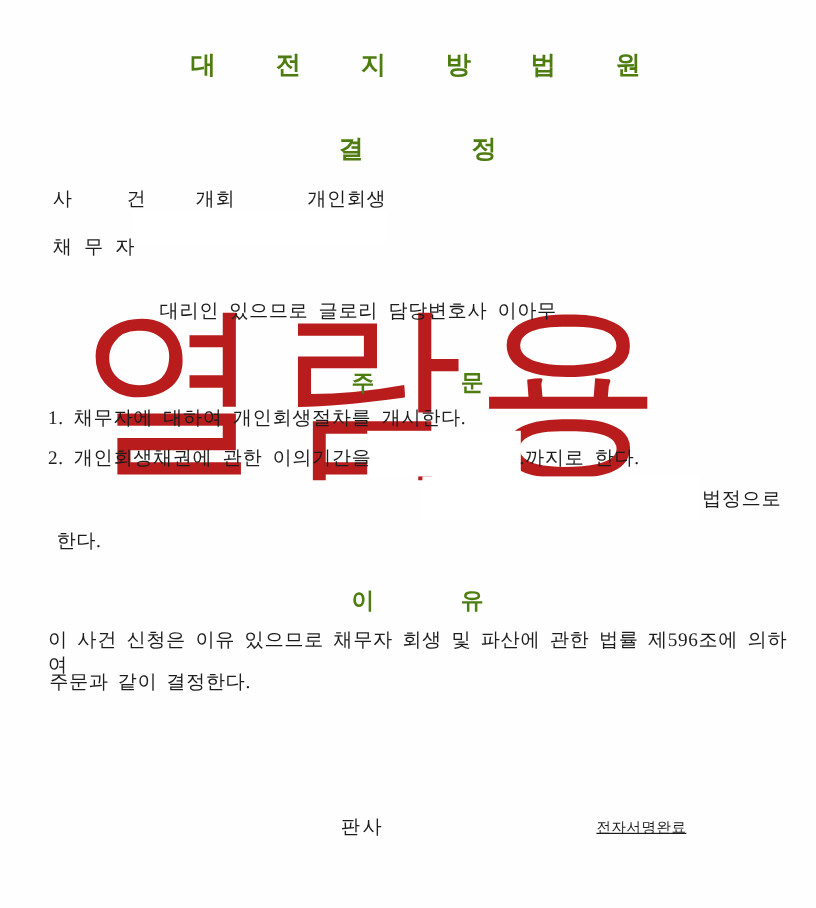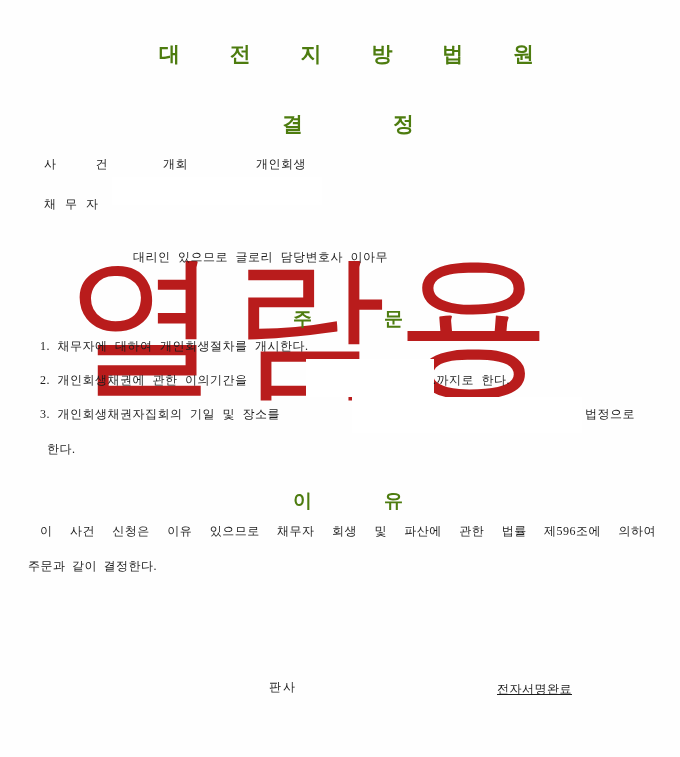--- a/index.html
+++ b/index.html
@@ -41,39 +41,39 @@
     font-size:21px;letter-spacing:3px;
   }
   .two-char{
     left:40px;width:616px;
     display:flex;justify-content:center;
     font-size:21px;
   }
   .decision-heading{top:110px;gap:90px;}
   .jumun-heading{top:306px;gap:72px;font-size:19px;}
   .iyu-heading{top:488px;gap:72px;font-size:19px;}
-  .body15{font-size:12px;word-spacing:3px;letter-spacing:0.5px;}
+  .body15{font-size:16px;word-spacing:3px;letter-spacing:0.5px;}
   .case-label{left:44px;top:156px;}
   .case-code{left:163px;top:156px;font-family:Liberation Mono, monospace;}
   .case-type{left:256px;top:156px;}
   .debtor-label{left:44px;top:196px;word-spacing:5px;}
   .attorney-line{left:133px;top:249px;word-spacing:4px;}
   .item1{left:40px;top:338px;word-spacing:4px;}
   .item2-pre{left:40px;top:372px;word-spacing:4px;}
   .item2-post{left:433px;top:372px;word-spacing:4px;text-align:right;}
   .item3-pre{left:40px;top:406px;word-spacing:4px;}
   .item3-post{left:585px;top:406px;}
   .item3-cont{left:47px;top:441px;}
   .reason-line1{
     left:40px;top:523px;width:616px;
     white-space:normal;
     text-align:justify;text-align-last:justify;
   }
-  .reason-line2{left:28px;top:558px;word-spacing:3px;}
-  .judge-label{left:269px;top:679px;letter-spacing:2px;text-align:right;}
+  .reason-line2{left:41px;top:558px;word-spacing:3px;}
+  .judge-label{left:284px;top:679px;letter-spacing:2px;text-align:right;}
   .esign-label{
     left:497px;top:681px;
     font-size:12px;letter-spacing:0.5px;
     text-decoration:underline;
   }
 </style>
 </head>
 <body>
 
 <div class="page">
@@ -98,21 +98,20 @@
   <span class="txt body15 attorney-line">대리인 있으므로 글로리 담당변호사 이아무</span>
 
   <div class="txt heading two-char jumun-heading">
     <span>주</span>
     <span>문</span>
   </div>
 
   <span class="txt body15 item1">1. 채무자에 대하여 개인회생절차를 개시한다.</span>
   <span class="txt body15 item2-pre">2. 개인회생채권에 관한 이의기간을</span>
   <span class="txt body15 item2-post">.까지로 한다.</span>
-  <span class="txt body15 item3-pre">3. 개인회생채권자집회의 기일 및 장소를</span>
   <span class="txt body15 item3-post">법정으로</span>
   <span class="txt body15 item3-cont">한다.</span>
 
   <div class="txt heading two-char iyu-heading">
     <span>이</span>
     <span>유</span>
   </div>
 
   <span class="txt body15 reason-line1">이 사건 신청은 이유 있으므로 채무자 회생 및 파산에 관한 법률 제596조에 의하여</span>
   <span class="txt body15 reason-line2">주문과 같이 결정한다.</span>

